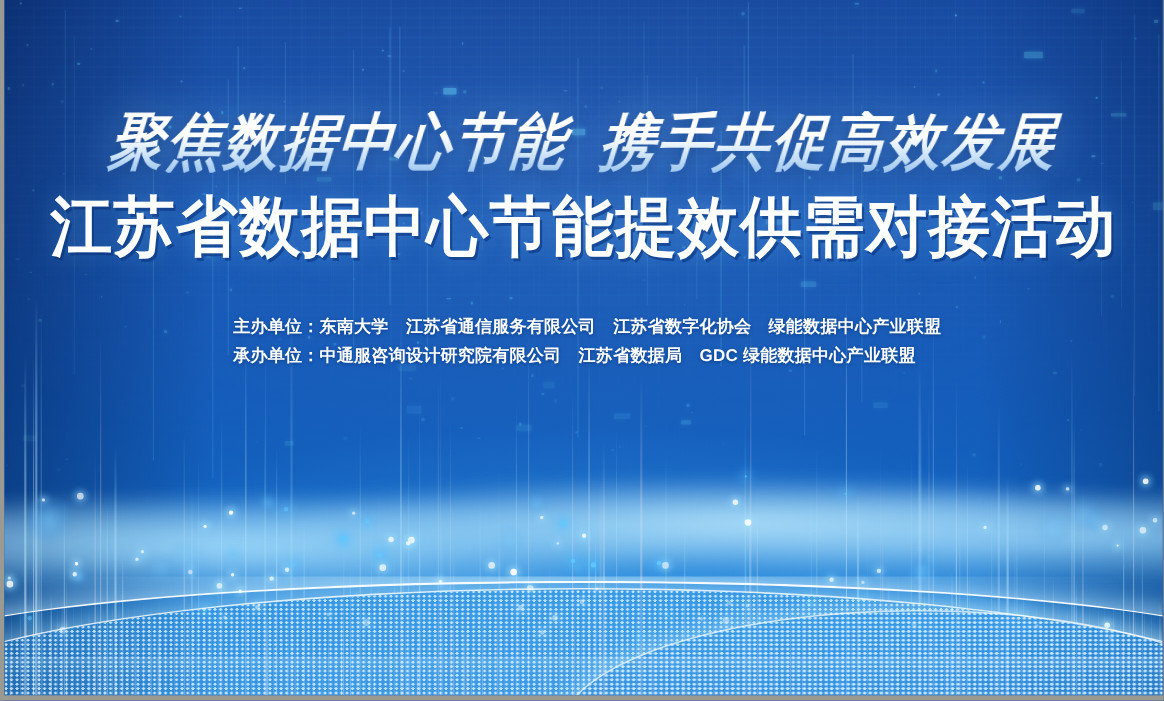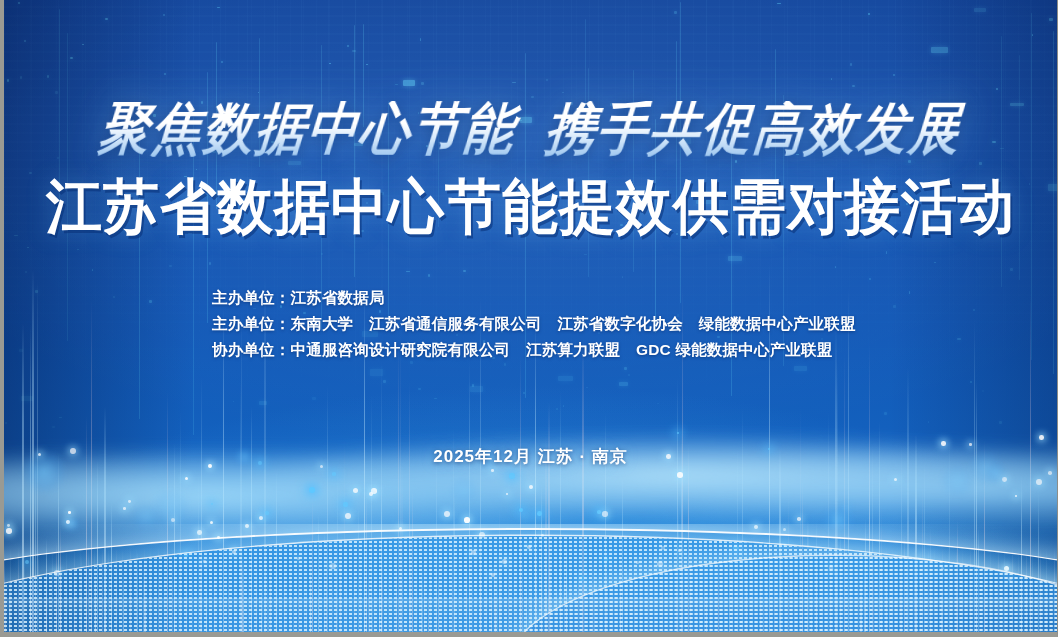--- a/index.html
+++ b/index.html
@@ -634,21 +634,19 @@
 
   <div class="content">
 
     <div class="brush-title">
       <span>聚焦数据中心节能</span><span class="gap"></span><span>携手共促高效发展</span>
     </div>
 
     <div class="main-title">江苏省数据中心节能提效供需对接活动</div>
 
     <div class="orgs">
-      <span class="row"><span>主办单位：</span><span>江苏省数据局</span></span>
       <span class="row"><span>主办单位：</span><span>东南大学　江苏省通信服务有限公司　江苏省数字化协会　绿能数据中心产业联盟</span></span>
-      <span class="row"><span>协办单位：</span><span>中通服咨询设计研究院有限公司　江苏算力联盟　GDC 绿能数据中心产业联盟</span></span>
+      <span class="row"><span>承办单位：</span><span>中通服咨询设计研究院有限公司　江苏省数据局　GDC 绿能数据中心产业联盟</span></span>
     </div>
 
-    <div class="date-line">2025年12月  江苏 · 南京</div>
 
   </div>
 </div>
 
 </body></html>

